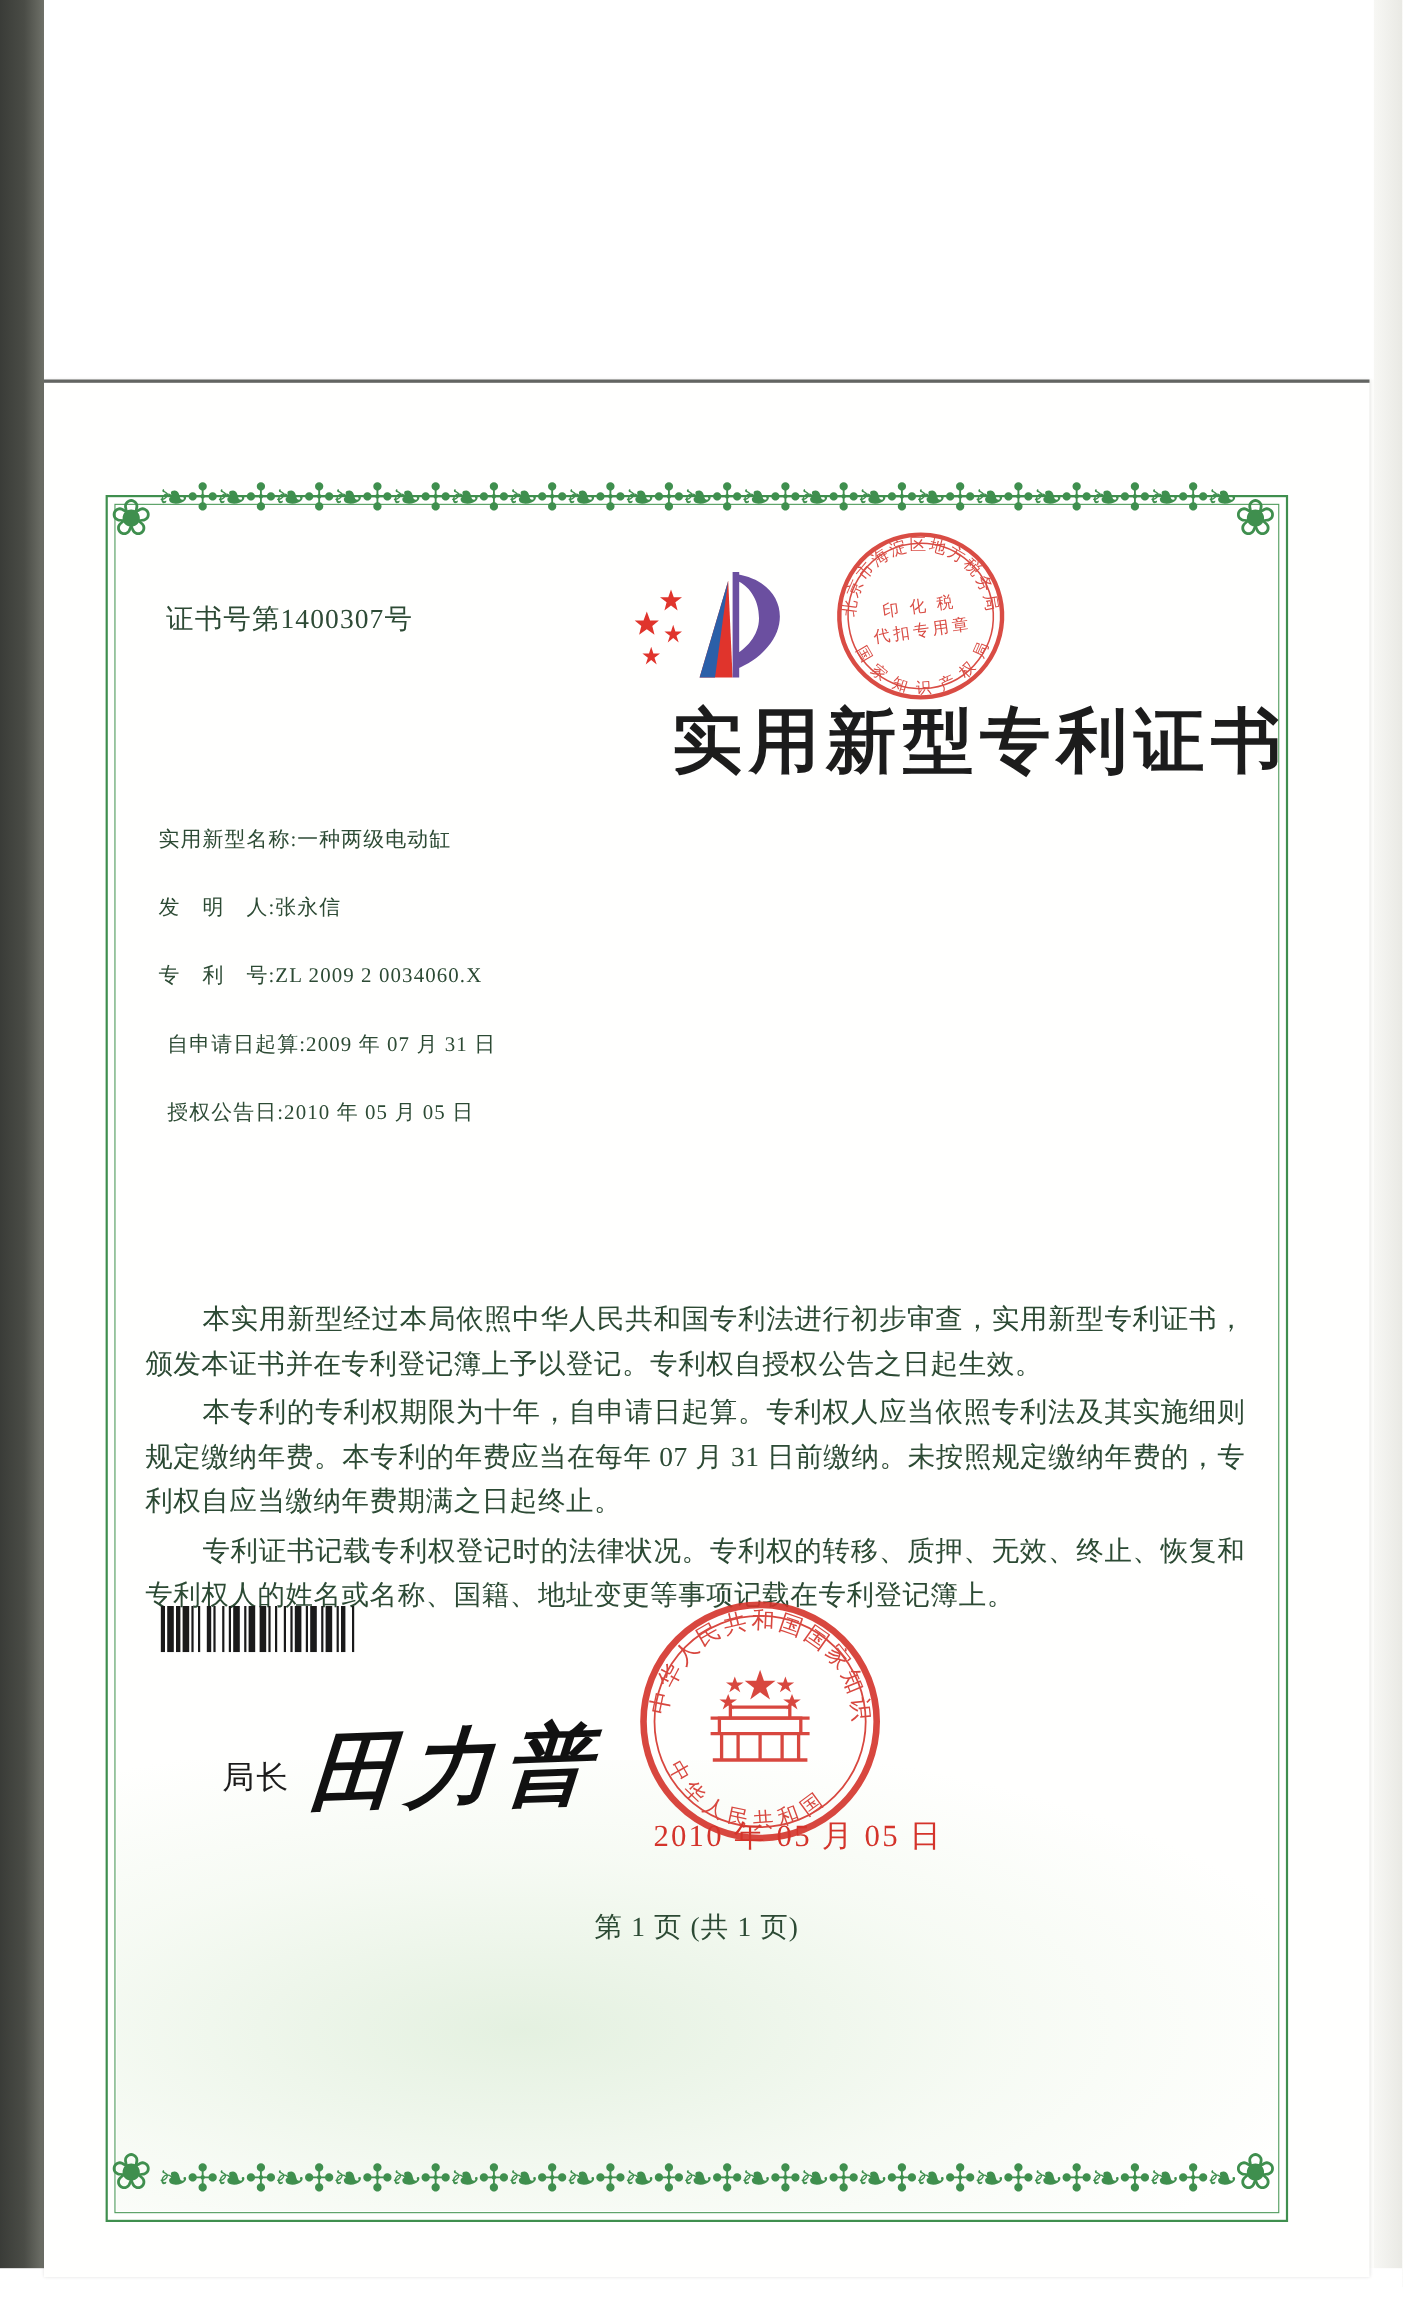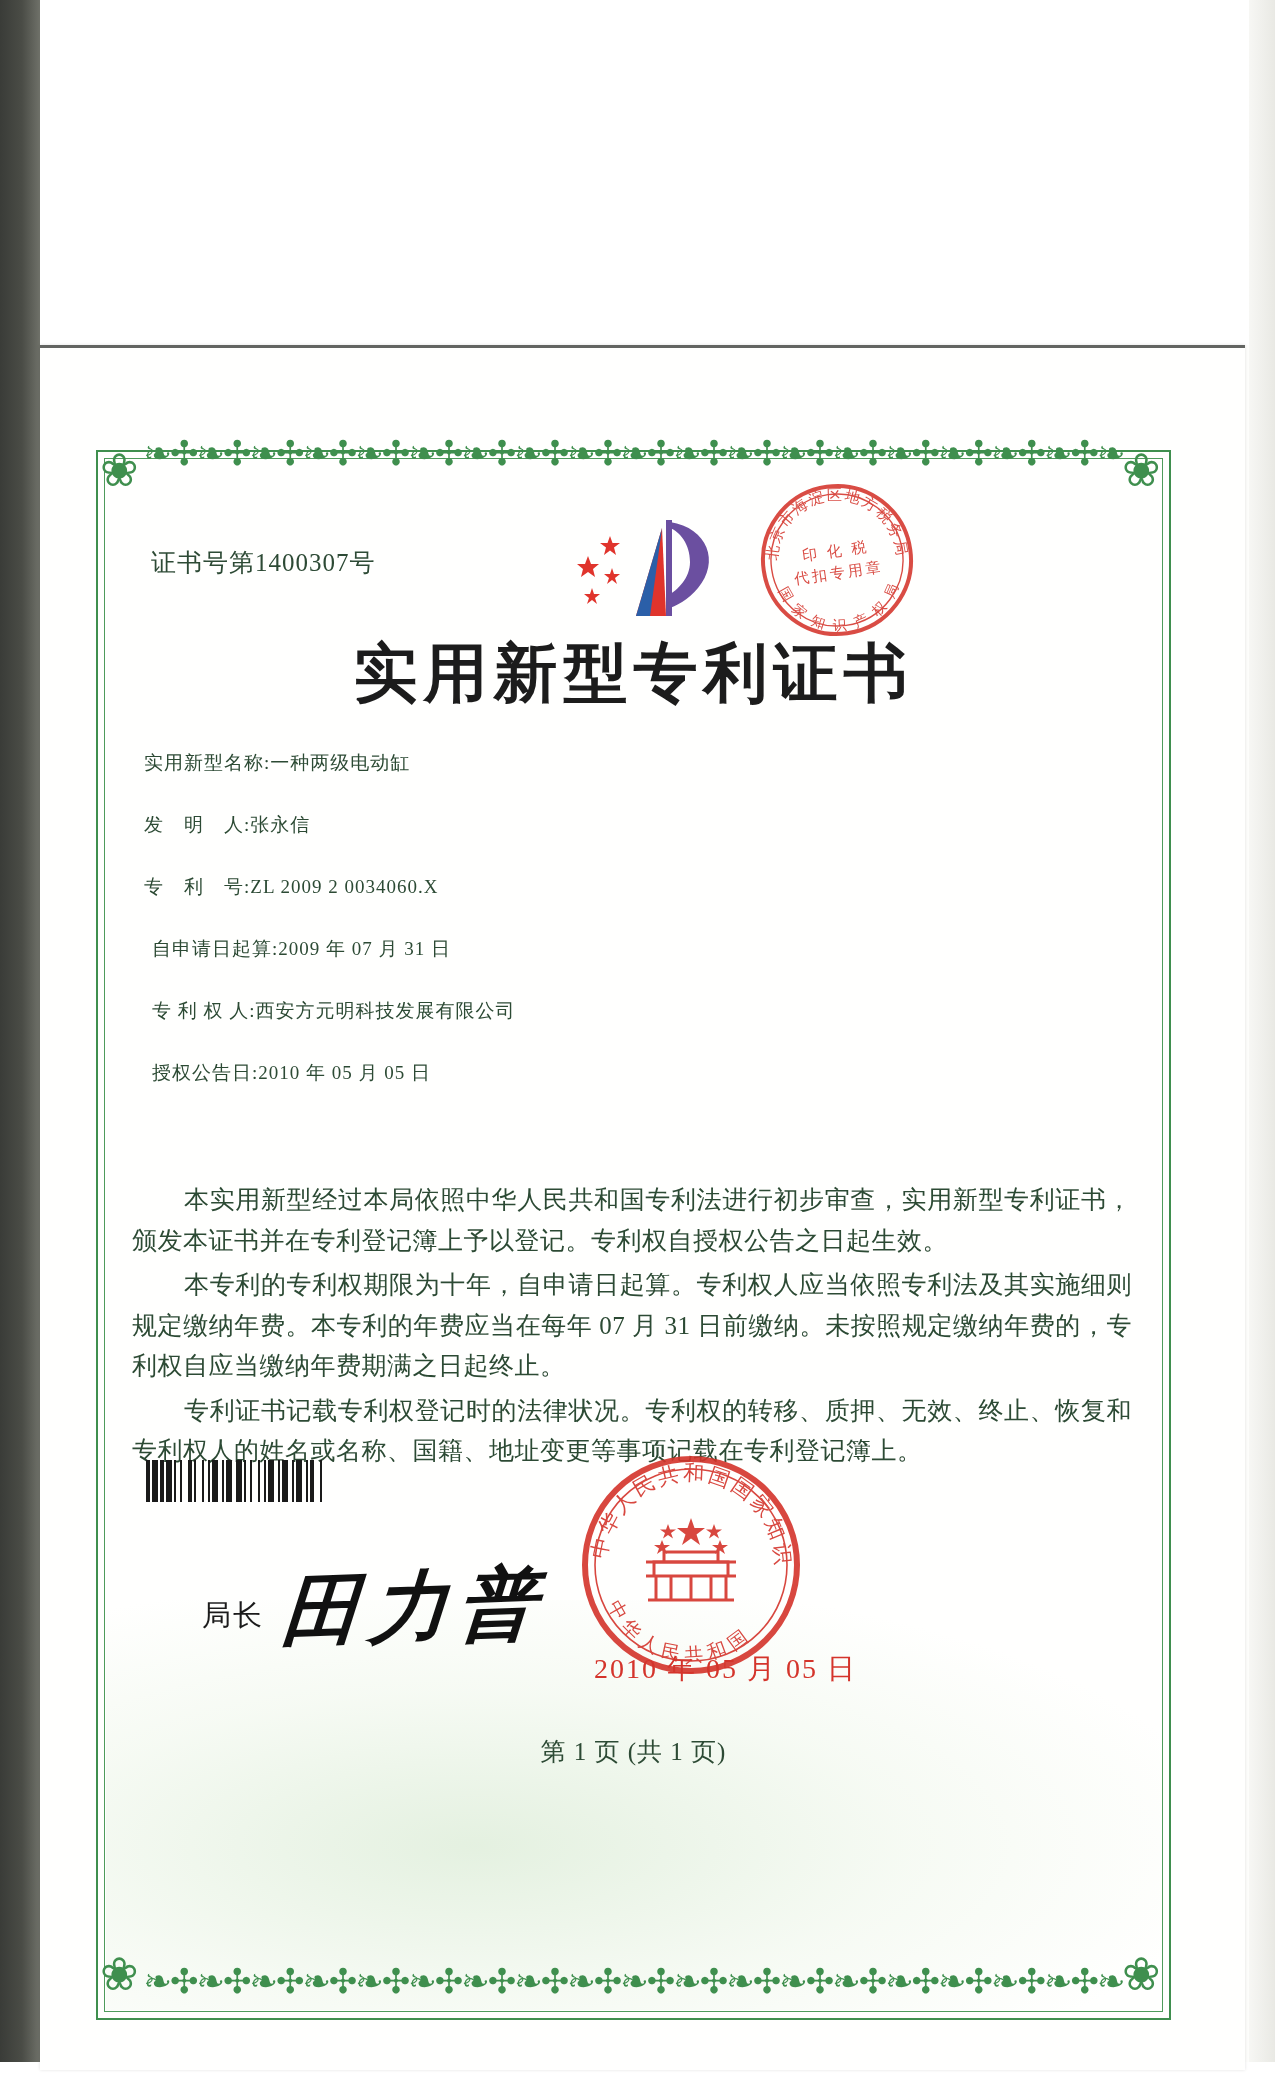--- a/index.html
+++ b/index.html
@@ -166,21 +166,21 @@
     top: 20px;
     width: 218px;
     height: 180px;
   }
 
   .title {
     position: absolute;
     left: 0;
     top: 180px;
     width: 1075px;
-    text-align: center;
+    text-align: right;
     font-size: 64px;
     font-weight: bold;
     color: #1c1c1c;
     letter-spacing: 6px;
     font-family: "DejaVu Serif", "Liberation Serif", serif;
   }
 
   .fields {
     position: absolute;
     left: 0;
@@ -366,23 +366,20 @@
       <span class="lbl">实用新型名称:</span><span class="val">一种两级电动缸</span>
     </div>
     <div class="field indent">
       <span class="lbl">发　明　人:</span><span class="val">张永信</span>
     </div>
     <div class="field indent">
       <span class="lbl">专　利　号:</span><span class="val">ZL 2009 2 0034060.X</span>
     </div>
     <div class="field">
       <span class="lbl">自申请日起算:</span><span class="val">2009 年 07 月 31 日</span>
-    </div>
-    <div class="field">
-      <span class="lbl">专 利 权 人:</span><span class="val">西安方元明科技发展有限公司</span>
     </div>
     <div class="field">
       <span class="lbl">授权公告日:</span><span class="val">2010 年 05 月 05 日</span>
     </div>
   </div>
 
   <div class="paras">
     <p>本实用新型经过本局依照中华人民共和国专利法进行初步审查，实用新型专利证书，颁发本证书并在专利登记簿上予以登记。专利权自授权公告之日起生效。</p>
     <p>本专利的专利权期限为十年，自申请日起算。专利权人应当依照专利法及其实施细则规定缴纳年费。本专利的年费应当在每年 07 月 31 日前缴纳。未按照规定缴纳年费的，专利权自应当缴纳年费期满之日起终止。</p>
     <p>专利证书记载专利权登记时的法律状况。专利权的转移、质押、无效、终止、恢复和专利权人的姓名或名称、国籍、地址变更等事项记载在专利登记簿上。</p>

